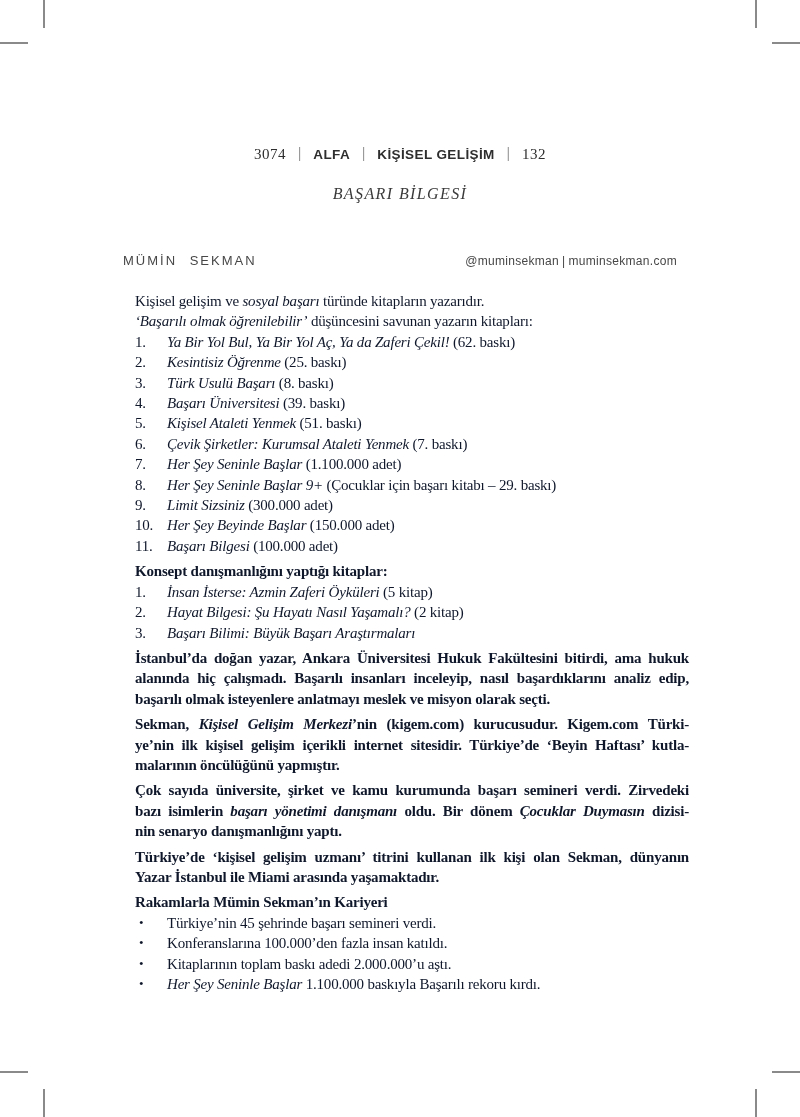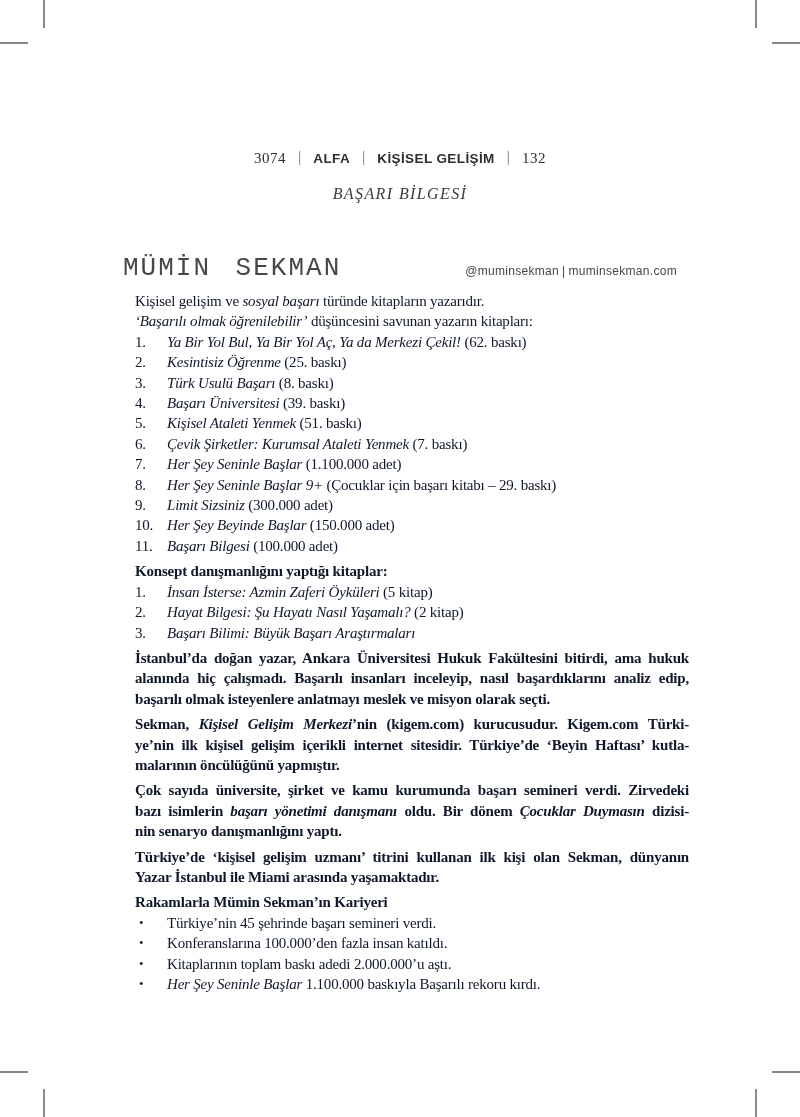--- a/index.html
+++ b/index.html
@@ -7,37 +7,37 @@
     position:relative;width:800px;height:1117px;background:#ffffff;
     font-family:"Liberation Serif",serif;color:#323232;overflow:hidden;
   }
   
   .cm{position:absolute;background:#8a8a8a;}
   .cm.v{width:2px;height:28px;}
   .cm.h{width:28px;height:2px;}
   
   .page-header{
     position:absolute;top:146px;left:0;width:100%;text-align:center;
-    font-size:15px;line-height:24px;color:#2e2e2e;white-space:nowrap;
+    font-size:15px;line-height:16px;color:#2e2e2e;white-space:nowrap;
   }
   .hnum{font-family:"Liberation Serif",serif;letter-spacing:0.5px;}
   .hsans{font-family:"Liberation Sans",sans-serif;font-weight:bold;font-size:13.5px;letter-spacing:0.4px;}
   .hsep{font-family:"Liberation Sans",sans-serif;font-weight:normal;color:#9a9a9a;font-size:14px;margin:0 8px;position:relative;top:-1px;}
   
   .book-main-title{
     position:absolute;top:185px;left:0;width:100%;text-align:center;
     font-style:italic;font-size:16px;letter-spacing:1.4px;color:#3a3a3a;
   }
   
   .author-row{
     position:absolute;top:253px;left:123px;width:554px;
     display:flex;justify-content:space-between;align-items:baseline;
     font-family:"Liberation Sans",sans-serif;color:#474747;
   }
-  .author-name{font-size:26px;letter-spacing:2px;word-spacing:7px;font-weight:400;font-family:Liberation Mono, monospace;}
+  .author-name{font-size:13px;letter-spacing:2px;word-spacing:7px;font-weight:400;}
   .author-social{font-size:12px;letter-spacing:0.3px;font-weight:400;}
   .soc-sep{display:inline-block;margin:0 3px;transform:scaleY(1.1);}
   
   .content{
     position:absolute;top:291px;left:135px;width:554px;
     font-size:15px;line-height:20.4px;letter-spacing:-0.2px;color:#0f172a;
   }
   .line{min-height:20.4px;}
   .j{text-align:justify;text-align-last:justify;}
   .gap{margin-top:5px;font-weight:bold;}
@@ -76,21 +76,21 @@
   <div class="author-row">
     <span class="author-name">MÜMİN SEKMAN</span>
     <span class="author-social"><span>@muminsekman</span><span class="soc-sep">|</span><span>muminsekman.com</span></span>
   </div>
 
   <div class="content">
       <div class="line"><span>Kişisel gelişim ve </span><em>sosyal başarı</em><span> türünde kitapların yazarıdır.</span></div>
       <div class="line"><em>‘Başarılı olmak öğrenilebilir’</em><span> düşüncesini savunan yazarın kitapları:</span></div>
       <div class="row">
         <span class="num">1.</span>
-        <span class="btxt"><em>Ya Bir Yol Bul, Ya Bir Yol Aç, Ya da Merkezi Çekil!</em><span> (62. baskı)</span></span>
+        <span class="btxt"><em>Ya Bir Yol Bul, Ya Bir Yol Aç, Ya da Zaferi Çekil!</em><span> (62. baskı)</span></span>
       </div>
       <div class="row">
         <span class="num">2.</span>
         <span class="btxt"><em>Kesintisiz Öğrenme</em><span> (25. baskı)</span></span>
       </div>
       <div class="row">
         <span class="num">3.</span>
         <span class="btxt"><em>Türk Usulü Başarı</em><span> (8. baskı)</span></span>
       </div>
       <div class="row">

